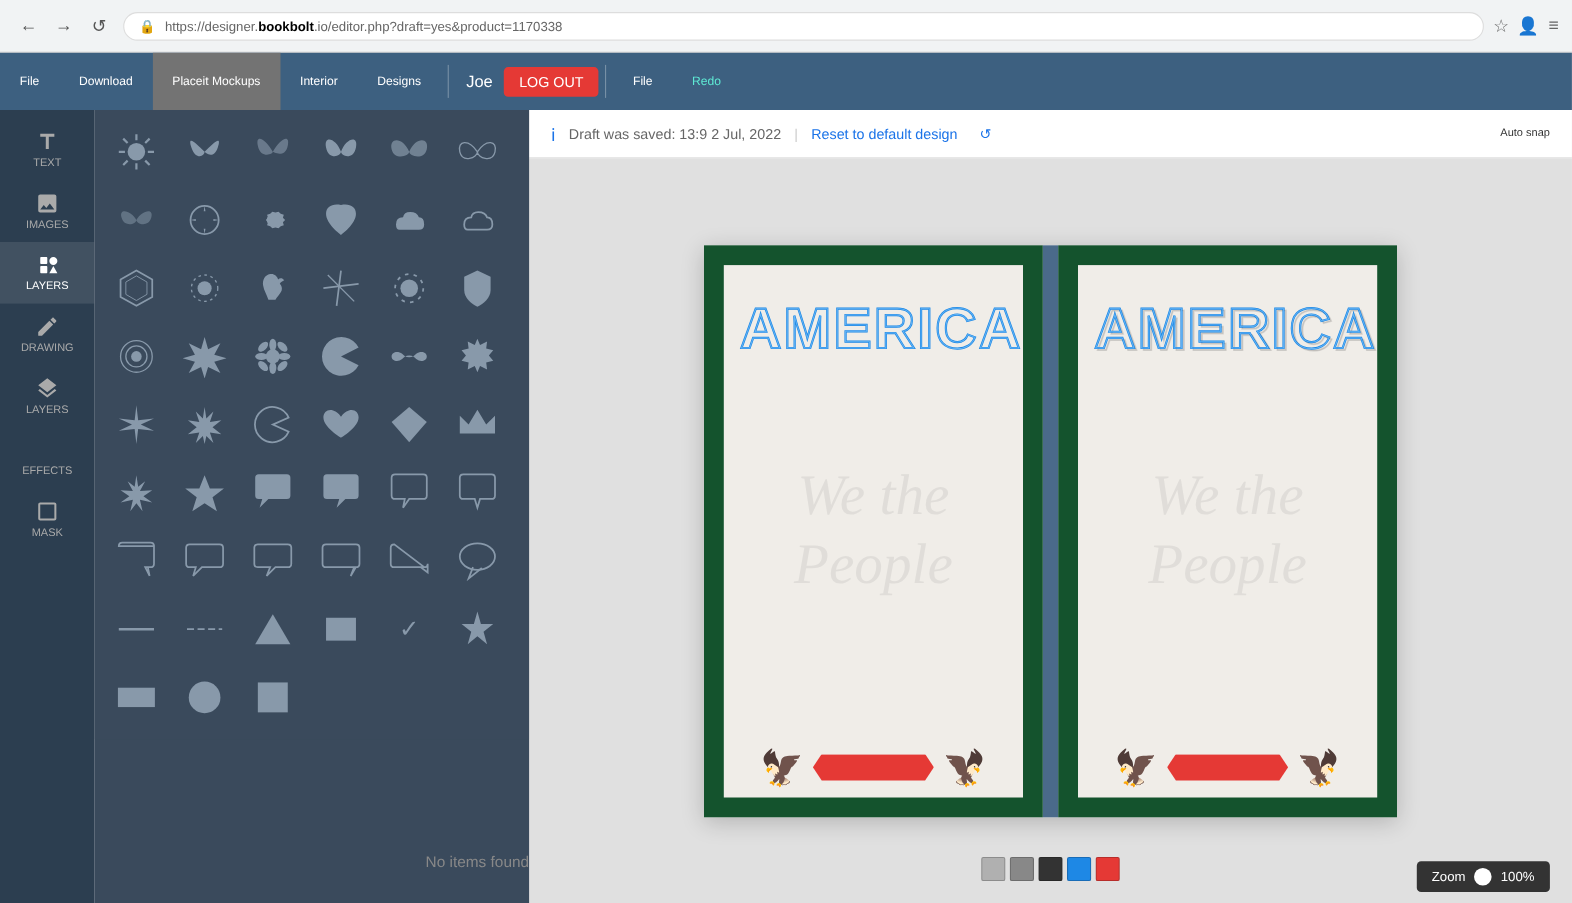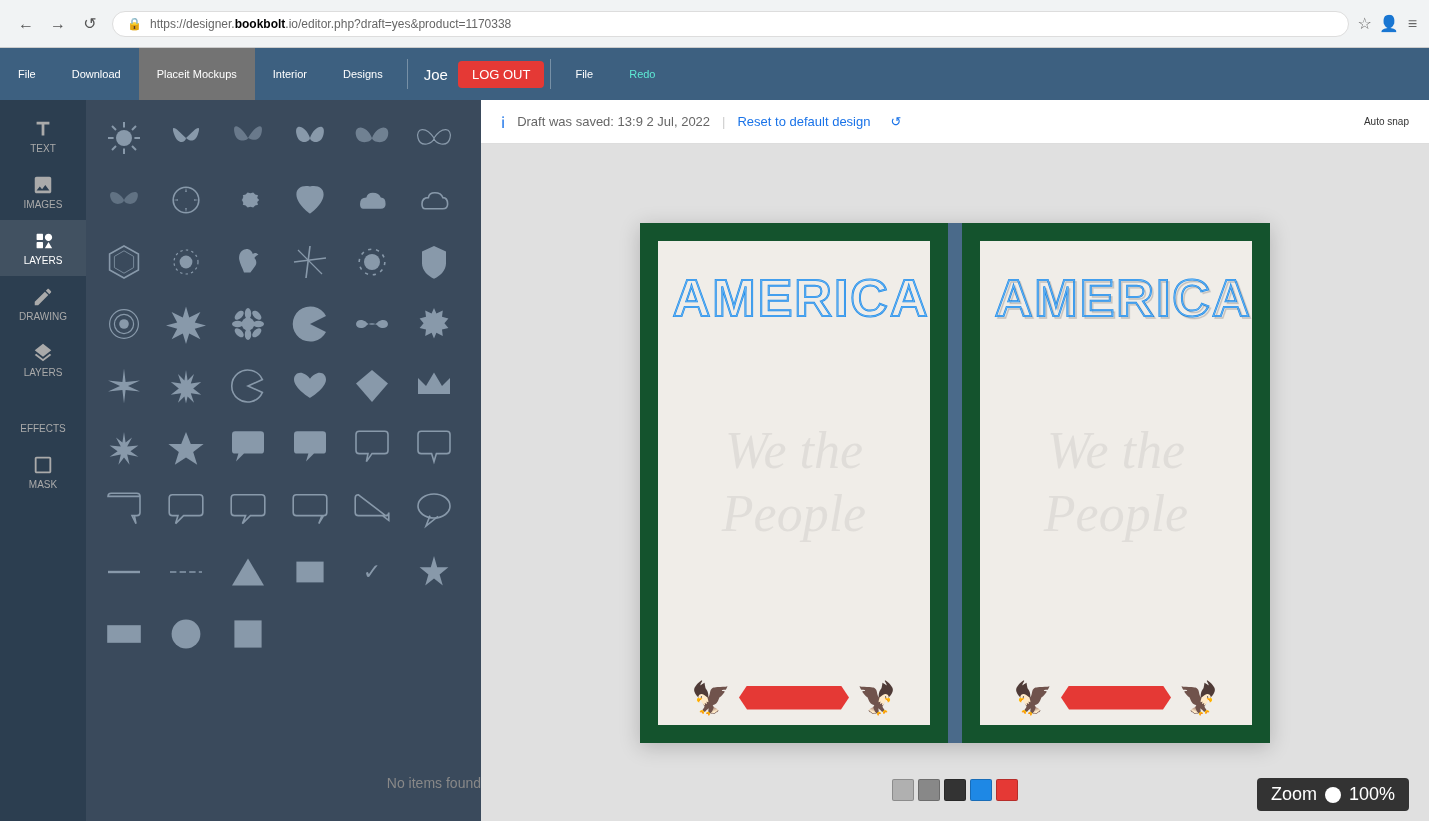--- a/index.html
+++ b/index.html
@@ -244,21 +244,21 @@
 
     
     .zoom-control {
       position: absolute;
       bottom: 10px;
       right: 20px;
       background: #333;
       color: #fff;
       padding: 6px 14px;
       border-radius: 4px;
-      font-size: 18px;
+      font-size: 12px;
       display: flex;
       align-items: center;
       gap: 8px;
     }
     .zoom-slider {
       width: 16px; height: 16px;
       border-radius: 50%;
       background: #fff;
       cursor: pointer;
     }

